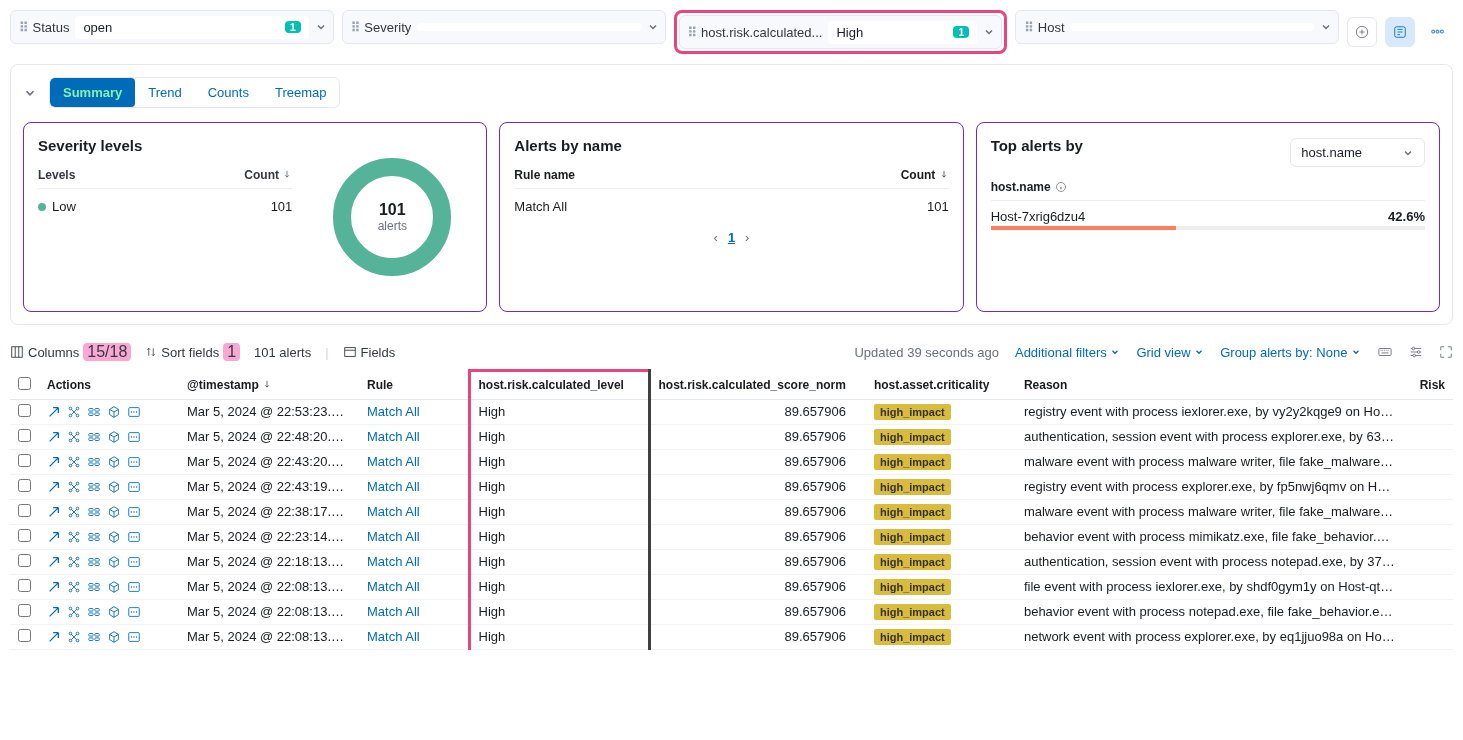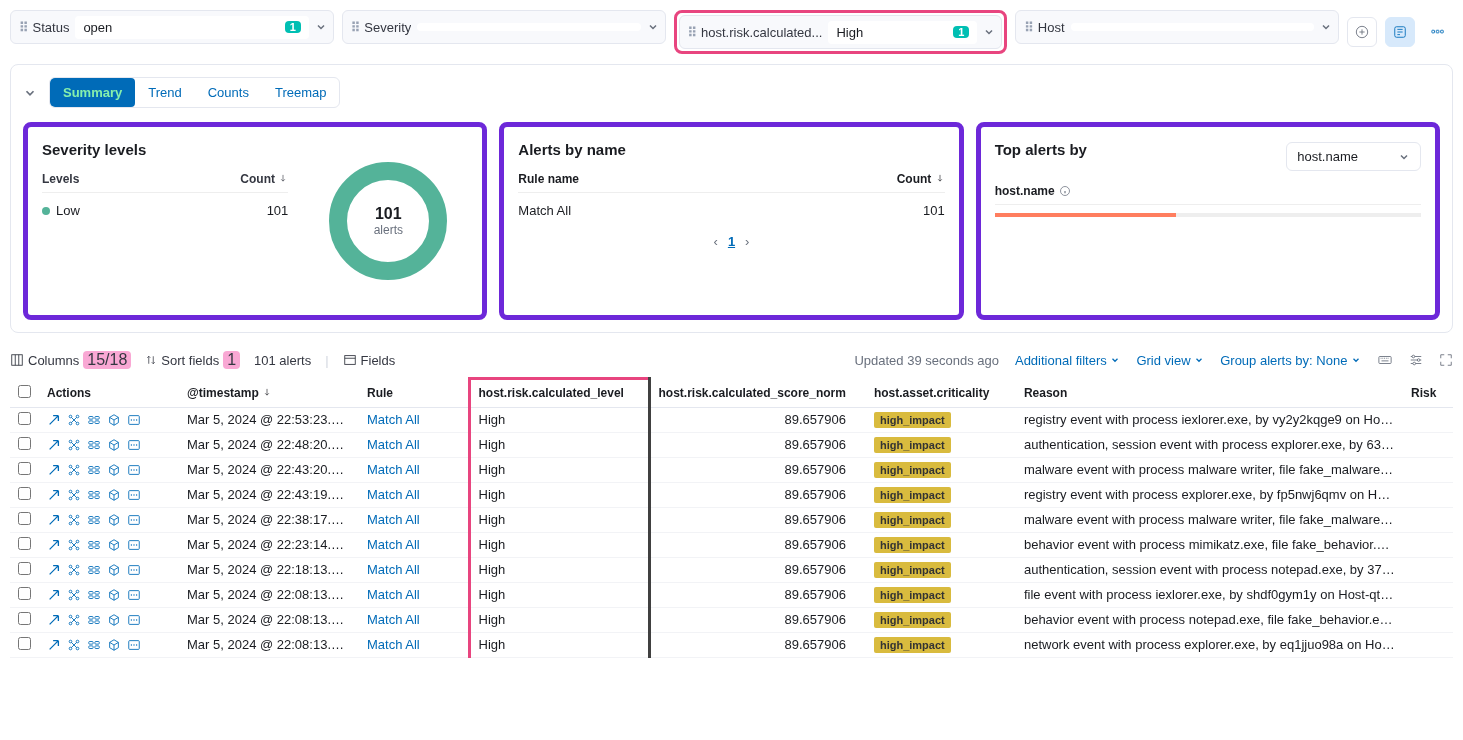--- a/index.html
+++ b/index.html
@@ -14,21 +14,21 @@
   .highlight-box { border: 3px solid #e8457f; border-radius: 8px; padding: 2px; }
   .icon-btn { width: 30px; height: 30px; border: 1px solid #e4e7ef; border-radius: 6px; display:flex; align-items:center; justify-content:center; color:#69707d; background:#fff; }
   .icon-btn.active { background:#d7e9fb; border-color:#d7e9fb; color:#006bb8; }
   .main-panel { border: 1px solid #e4e7ef; border-radius: 8px; padding: 12px; }
   .tabs-row { display: flex; align-items: center; gap: 12px; margin-bottom: 14px; }
   .collapse-chev { color:#69707d; }
   .tab { padding: 6px 12px; color: #006bb8; border: 1px solid transparent; border-radius: 4px; cursor: pointer; }
   .tab.active { background: #006bb8; color: #86efac; font-weight: 600; }
   .tab-group-wrap { border: 1px solid #e4e7ef; border-radius: 6px; display: inline-flex; overflow: hidden; }
   .cards-row { display: flex; gap: 12px; }
-  .card { border: 5px solid #6d28d9; border-radius: 8px; padding: 14px; }
+  .card { border: 1px solid #6d28d9; border-radius: 8px; padding: 14px; }
   .card h3 { font-size: 15px; font-weight: 700; margin-bottom: 14px; }
   .sev-card { flex: 1; display: flex; gap: 20px; }
   .sev-left { flex: 1; }
   .sev-table-header { display: flex; justify-content: space-between; font-size: 12px; font-weight:600; color:#343741; border-bottom:1px solid #eee; padding-bottom:6px; margin-bottom:6px;}
   .sev-table-row { display: flex; justify-content: space-between; font-size: 13px; padding:4px 0;}
   .dot-low { width:8px; height:8px; border-radius:50%; background:#54b399; display:inline-block; margin-right:6px;}
   .donut-wrap { width:160px; height:160px; position:relative; display:flex; align-items:center; justify-content:center;}
   .donut-center { position:absolute; text-align:center; }
   .donut-center .num { font-size:16px; font-weight:700;}
   .donut-center .lbl { font-size:12px; color:#69707d;}
@@ -224,20 +224,24 @@
       </div>
       <div class="top-label">
         <span>host.name</span>
         <svg width="12" height="12" viewBox="0 0 16 16">
             <circle cx="8" cy="8" r="6" fill="none" stroke="#69707d"></circle>
             <path d="M8 11V8M8 5.5v0" stroke="#69707d" stroke-width="1.5"></path>
           </svg>
       </div>
       <div id="top-bars">
           <div class="bar-row">
+            <div class="bar-head">
+              <span>Host-7xrig6dzu4</span>
+              <span style="font-weight:700">42.6%</span>
+            </div>
             <div class="bar-track">
               <div class="bar-fill" style="width:42.6%"></div>
             </div>
           </div>
         </div>
     </div>
   </div>
 </div>
 
 <div class="toolbar-secondary">
@@ -315,21 +319,21 @@
       <th><input type="checkbox" style=""></th>
       <th>Actions</th>
       <th><span>@timestamp</span> <svg style="display:inline" width="10" height="10" viewBox="0 0 16 16">
             <path d="M8 3v10M5 10l3 3 3-3" fill="none" stroke="currentColor"></path>
           </svg></th>
       <th>Rule</th>
       <th class="col-highlight-border col-highlight-top">host.risk.calculated_level</th>
       <th style="text-align:right; padding-right:20px;">host.risk.calculated_score_norm</th>
       <th>host.asset.criticality</th>
       <th>Reason</th>
-      <th style="">Risk</th>
+      <th style="text-align:right">Risk</th>
     </tr>
   </thead>
   <tbody id="table-body">
       <tr>
         <td><input type="checkbox" style=""></td>
         <td>
           <div class="action-icons">
             <span>
               <svg width="14" height="14" viewBox="0 0 16 16">
                 <path d="M3 13L13 3M13 3H7M13 3v6" fill="none" stroke="#006bb8" stroke-width="1.5"></path>

